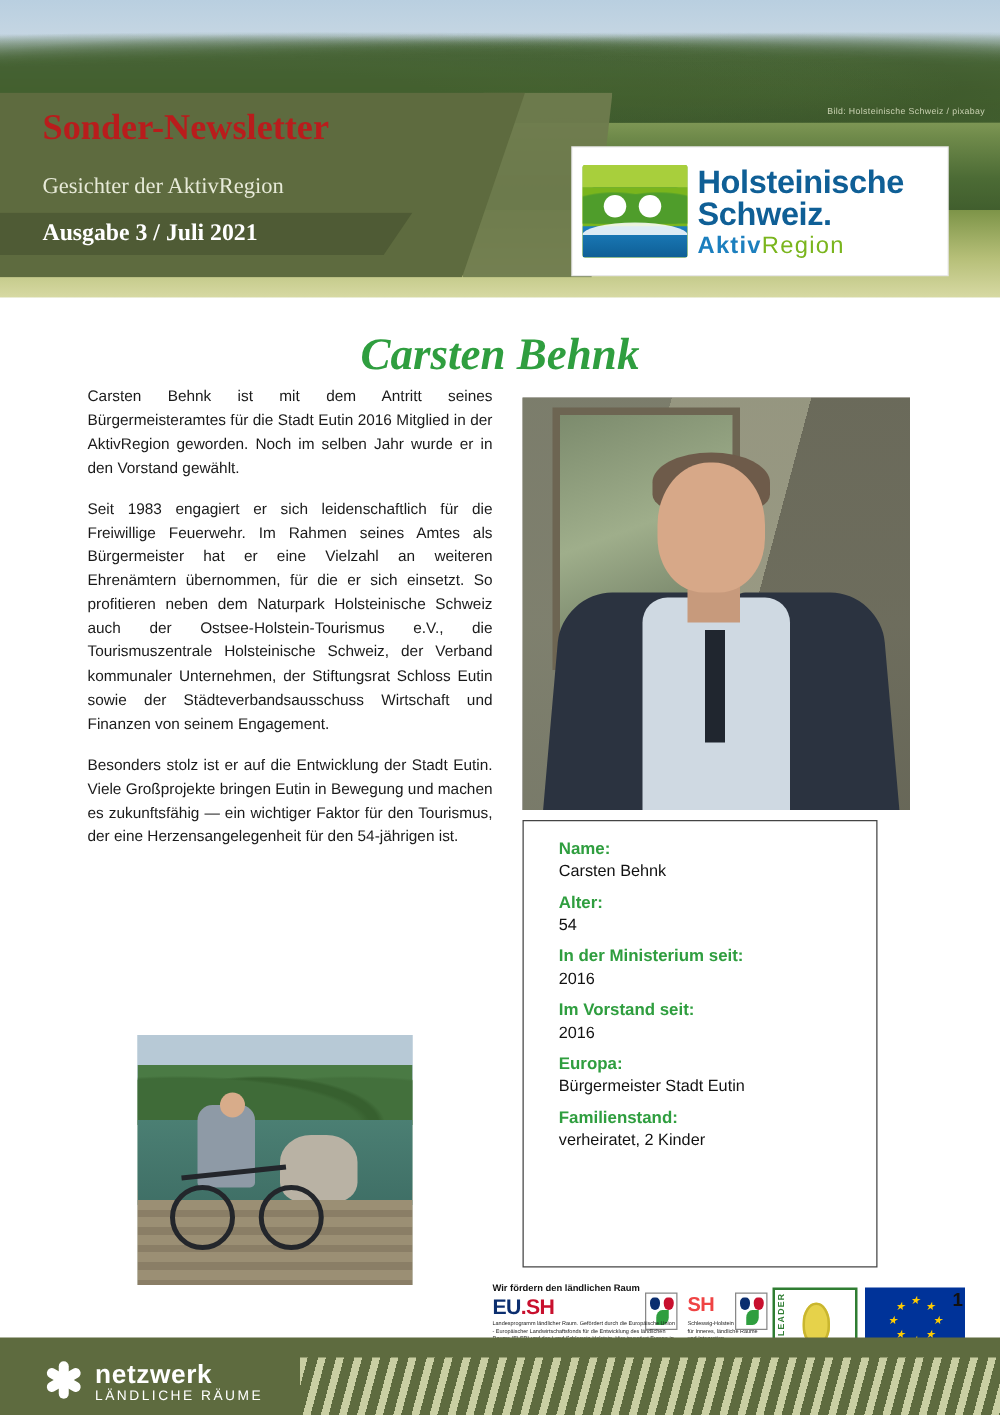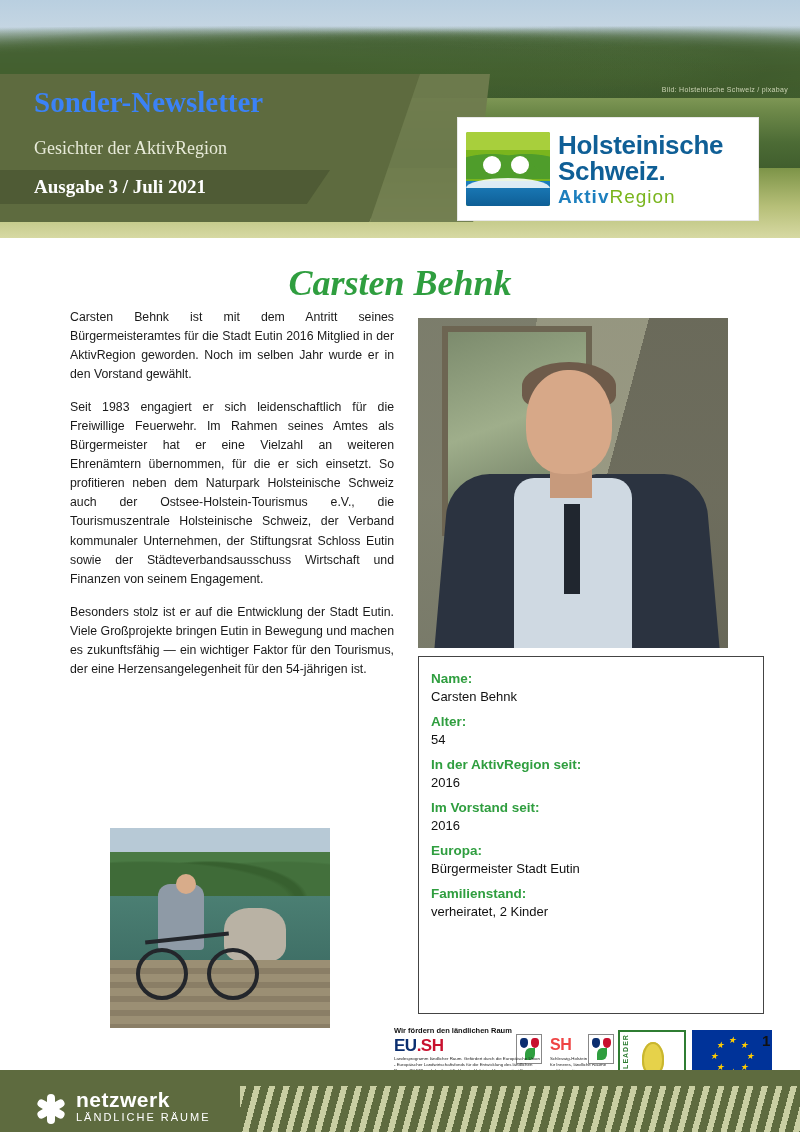--- a/index.html
+++ b/index.html
@@ -56,21 +56,21 @@
   .title-block-2{
     position:absolute; top:74px; left:370px; width:120px; height:148px;
     background:#6f7b4e;
     clip-path: polygon(14% 0, 100% 0, 86% 100%, 0 100%);
     z-index:2;
     opacity:.95;
   }
   .nl-title{
     position:absolute; top:86px; left:34px; z-index:5;
     font-family:"Liberation Serif", serif;
-    font-size:29px; font-weight:bold; color:#3b82f6;
+    font-size:29px; font-weight:bold; color:#b91c1c;
   }
   .nl-sub{
     position:absolute; top:138px; left:34px; z-index:5;
     font-family:"Liberation Serif", serif;
     font-size:18px; color:#e7ead8;
   }
   .nl-issue-bar{
     position:absolute; top:170px; left:0; width:330px; height:34px;
     background:#4f5b35; z-index:5;
     clip-path: polygon(0 0, 100% 0, 93% 100%, 0 100%);
@@ -178,23 +178,23 @@
     position:absolute; top:156px; left:176px; width:118px; height:176px;
     background:#2b3340; border-radius:10px 40px 0 0; transform:skewX(5deg);
   }
   .portrait .tie{
     position:absolute; top:186px; left:146px; width:16px; height:90px;
     background:#20262f;
   }
 
   
   .infobox{
-    position:absolute; top:656px; left:418px; width:346px; height:358px;
+    position:absolute; top:656px; left:418px; width:284px; height:358px;
     border:1px solid #444; background:#ffffff;
-    padding:14px 12px;
+    padding:14px 28px;
   }
   .infobox .lbl{
     color:#2f9e3f; font-weight:bold; font-size:13.5px; margin-bottom:3px;
   }
   .infobox .val{
     color:#111; font-size:13px; margin-bottom:10px;
   }
 
   
   .bikephoto{
@@ -298,21 +298,21 @@
   .bottom-bar{
     position:absolute; bottom:0; left:0; width:800px; height:62px;
     background:#5e6b3f;
   }
   .bottom-bar .chevrons{
     position:absolute; right:0; bottom:0; width:560px; height:46px;
     background:repeating-linear-gradient(105deg, #cfd4a8 0 6px, #5e6b3f 6px 14px);
     opacity:.95;
   }
   .nw-logo{
-    position:absolute; left:36px; bottom:8px; display:flex; align-items:flex-end; gap:10px;
+    position:absolute; left:36px; bottom:8px; display:flex; align-items:flex-start; gap:10px;
   }
   .nw-flower{
     width:30px; height:30px; position:relative;
   }
   .nw-flower i{
     position:absolute; left:11px; top:0; width:8px; height:30px; background:#ffffff; border-radius:4px;
   }
   .nw-flower i:nth-child(2){ transform:rotate(60deg);}
   .nw-flower i:nth-child(3){ transform:rotate(120deg);}
   .nw-text .l1{ font-size:21px; font-weight:bold; color:#ffffff; letter-spacing:.5px; line-height:1;}
@@ -371,21 +371,21 @@
   <div class="tie"></div>
   <div class="hair"></div>
   <div class="head"></div>
 </div>
 
 <div class="infobox">
   <div class="lbl">Name:</div>
   <div class="val">Carsten Behnk</div>
   <div class="lbl">Alter:</div>
   <div class="val">54</div>
-  <div class="lbl">In der AktivRegion seit:</div>
+  <div class="lbl">In der Ministerium seit:</div>
   <div class="val">2016</div>
   <div class="lbl">Im Vorstand seit:</div>
   <div class="val">2016</div>
   <div class="lbl">Europa:</div>
   <div class="val">Bürgermeister Stadt Eutin</div>
   <div class="lbl">Familienstand:</div>
   <div class="val">verheiratet, 2 Kinder</div>
 </div>
 
 <div class="bikephoto">

